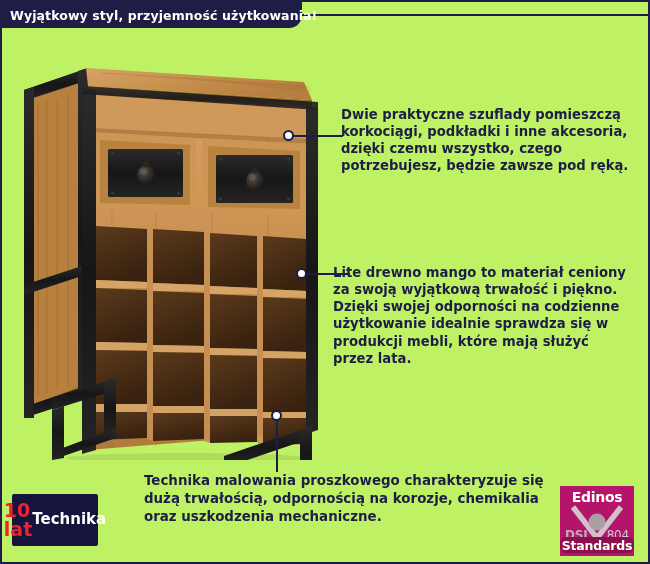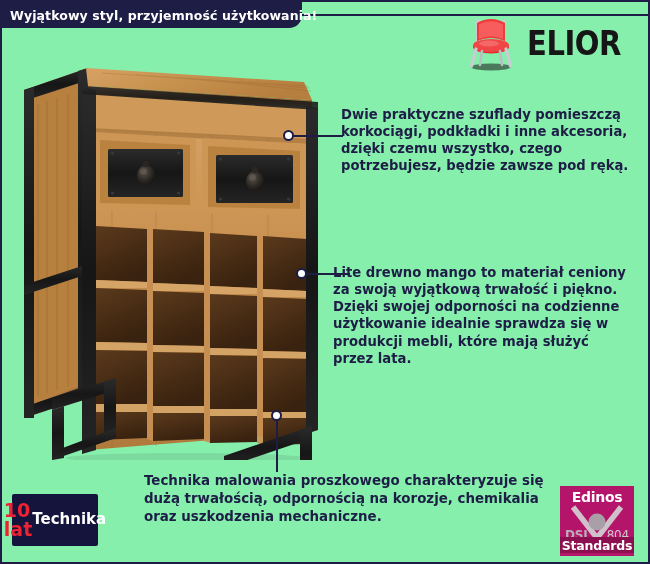--- a/index.html
+++ b/index.html
@@ -5,21 +5,21 @@
   html,body{margin:0;padding:0;background:#fff;}
   body{
     width:650px;height:564px;
     font-family:"DejaVu Sans","Liberation Sans",sans-serif;
     overflow:hidden;
   }
   #page{
     position:relative;width:650px;height:564px;
     box-sizing:border-box;
     border:2px solid #1d1d46;
-    background:#86efac;
+    background:#bef264;
     overflow:hidden;
   }
 
   
   .banner{
     position:absolute;left:0;top:0;
     width:300px;height:26px;
     background:#1d1d46;
     border-bottom-right-radius:13px;
     display:flex;align-items:center;
@@ -103,50 +103,33 @@
     position:absolute;left:5px;top:42px;color:#b9b0b8;
     font-size:12px;font-weight:bold;letter-spacing:-.2px;
   }
   .ed-804{
     position:absolute;right:5px;top:42px;color:#cfc7ce;
     font-size:12px;font-weight:normal;letter-spacing:-.2px;
   }
   .ed-std{
     position:absolute;left:0;bottom:3px;width:100%;height:16px;
     background:#8c0f4f;color:#ffffff;font-size:12.5px;font-weight:bold;
-    display:flex;align-items:center;justify-content:center;letter-spacing:-.2px;
+    display:flex;align-items:center;justify-content:center;letter-spacing:-.2px;border-radius:6px;
   }
 </style>
 </head>
 <body>
 
 <div id="page">
 
   <div class="banner">
     <span class="banner-text">Wyjątkowy styl, przyjemność użytkowania!</span>
   </div>
   <div class="banner-rule"></div>
 
-  <div class="logo">
-    <svg width="56" height="58" viewBox="0 0 56 58">
-      <ellipse cx="28" cy="53" rx="20" ry="3.4" fill="#1a1a1a" opacity=".55"></ellipse>
-      <rect x="13" y="5" width="3.4" height="33" rx="1.7" fill="#c9cdd2"></rect>
-      <rect x="39.5" y="5" width="3.4" height="33" rx="1.7" fill="#c9cdd2"></rect>
-      <path d="M14 9 Q28 1 42 9 L42 27 Q28 21 14 27 Z" fill="#ef3b3b"></path>
-      <path d="M16 10.5 Q28 4 40 10.5 L40 25 Q28 19.5 16 25 Z" fill="#f96a6a" opacity=".75"></path>
-      <ellipse cx="28" cy="33" rx="18" ry="6.5" fill="#e22c2c"></ellipse>
-      <ellipse cx="28" cy="31.4" rx="18" ry="6.5" fill="#f04646"></ellipse>
-      <ellipse cx="26" cy="29.5" rx="10" ry="3" fill="#f87e7e" opacity=".6"></ellipse>
-      <path d="M13 35 L8.5 52" stroke="#c9cdd2" stroke-width="3.2" stroke-linecap="round" fill="none"></path>
-      <path d="M43 35 L47.5 52" stroke="#c9cdd2" stroke-width="3.2" stroke-linecap="round" fill="none"></path>
-      <path d="M19 37 L17 51" stroke="#b9bec4" stroke-width="2.6" stroke-linecap="round" fill="none"></path>
-      <path d="M37 37 L39 51" stroke="#b9bec4" stroke-width="2.6" stroke-linecap="round" fill="none"></path>
-    </svg>
-    <span class="logo-word">ELIOR</span>
-  </div>
 
   <div class="product">
     <svg width="310" height="400" viewBox="0 0 310 400">
       <defs>
         <linearGradient id="woodTop" x1="0" y1="0" x2="1" y2="0.4">
           <stop offset="0" stop-color="#d7a265"></stop>
           <stop offset="0.45" stop-color="#c8924f"></stop>
           <stop offset="1" stop-color="#b77f3f"></stop>
         </linearGradient>
         <linearGradient id="woodFront" x1="0" y1="0" x2="0" y2="1">

